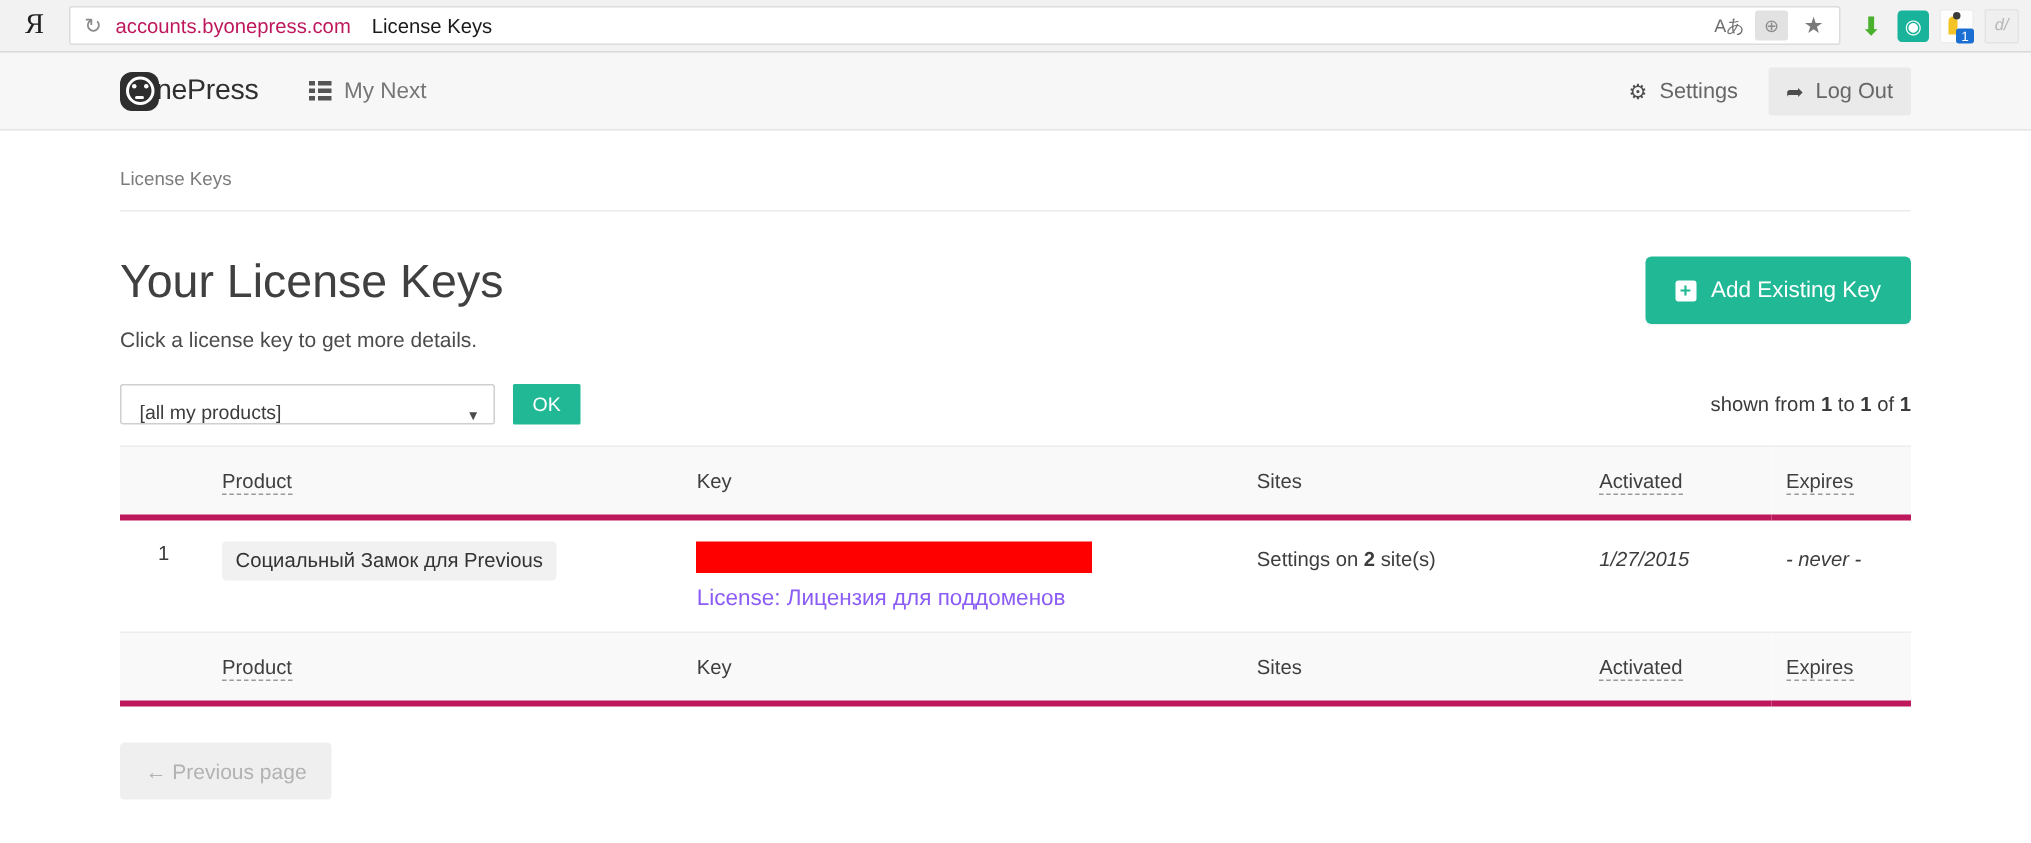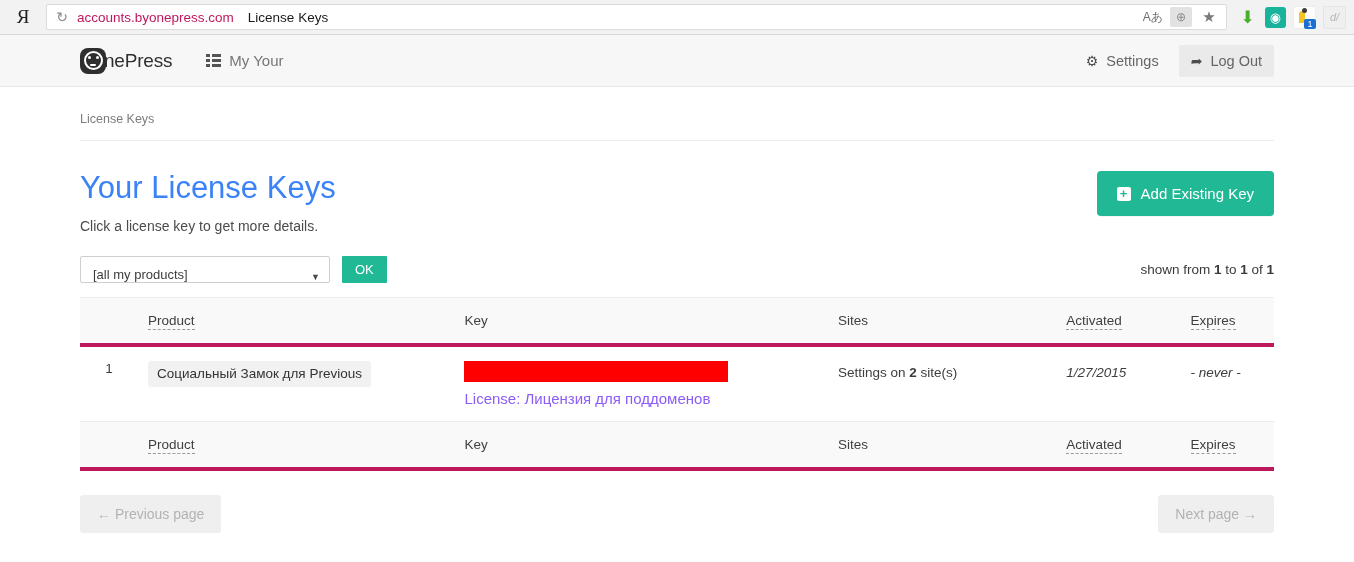--- a/index.html
+++ b/index.html
@@ -256,21 +256,21 @@
     padding: 25px 0 14px 0;
     border-bottom: 1px solid #ececec;
   }
   .page-head {
     display: flex;
     align-items: flex-start;
     padding-top: 30px;
   }
   .page-title {
     font-size: 31px;
-    color: #3b82f6;
+    color: #404040;
     font-weight: 400;
     margin: 0;
     line-height: 1.1;
     letter-spacing: 0px;
   }
   .page-sub {
     font-size: 14px;
     color: #4b4b4b;
     margin: 13px 0 0 0;
   }
@@ -482,21 +482,21 @@
 
   <a class="nav-link" href="#">
     <span class="list-icon">
       <span></span>
         <span></span>
         <span></span>
         <span></span>
         <span></span>
         <span></span>
     </span>
-    <span>My Your</span>
+    <span>My Next</span>
   </a>
 
   <div class="header-right">
     <a class="hdr-btn" href="#">
       <span class="gear-icon">⚙</span>
       <span>Settings</span>
     </a>
     <a class="hdr-btn boxed" href="#">
       <span class="logout-icon">➦</span>
       <span>Log Out</span>
@@ -563,16 +563,15 @@
         <th class="col-key"><span>Key</span></th>
         <th class="col-sites"><span>Sites</span></th>
         <th class="col-act"><span class="dashed">Activated</span></th>
         <th class="col-exp"><span class="dashed">Expires</span></th>
       </tr>
     </tfoot>
   </table>
 
   <div class="pager">
     <button class="pager-btn prev">← Previous page</button>
-    <button class="pager-btn next">Next page →</button>
   </div>
 
 </div>
 
 </body></html>

